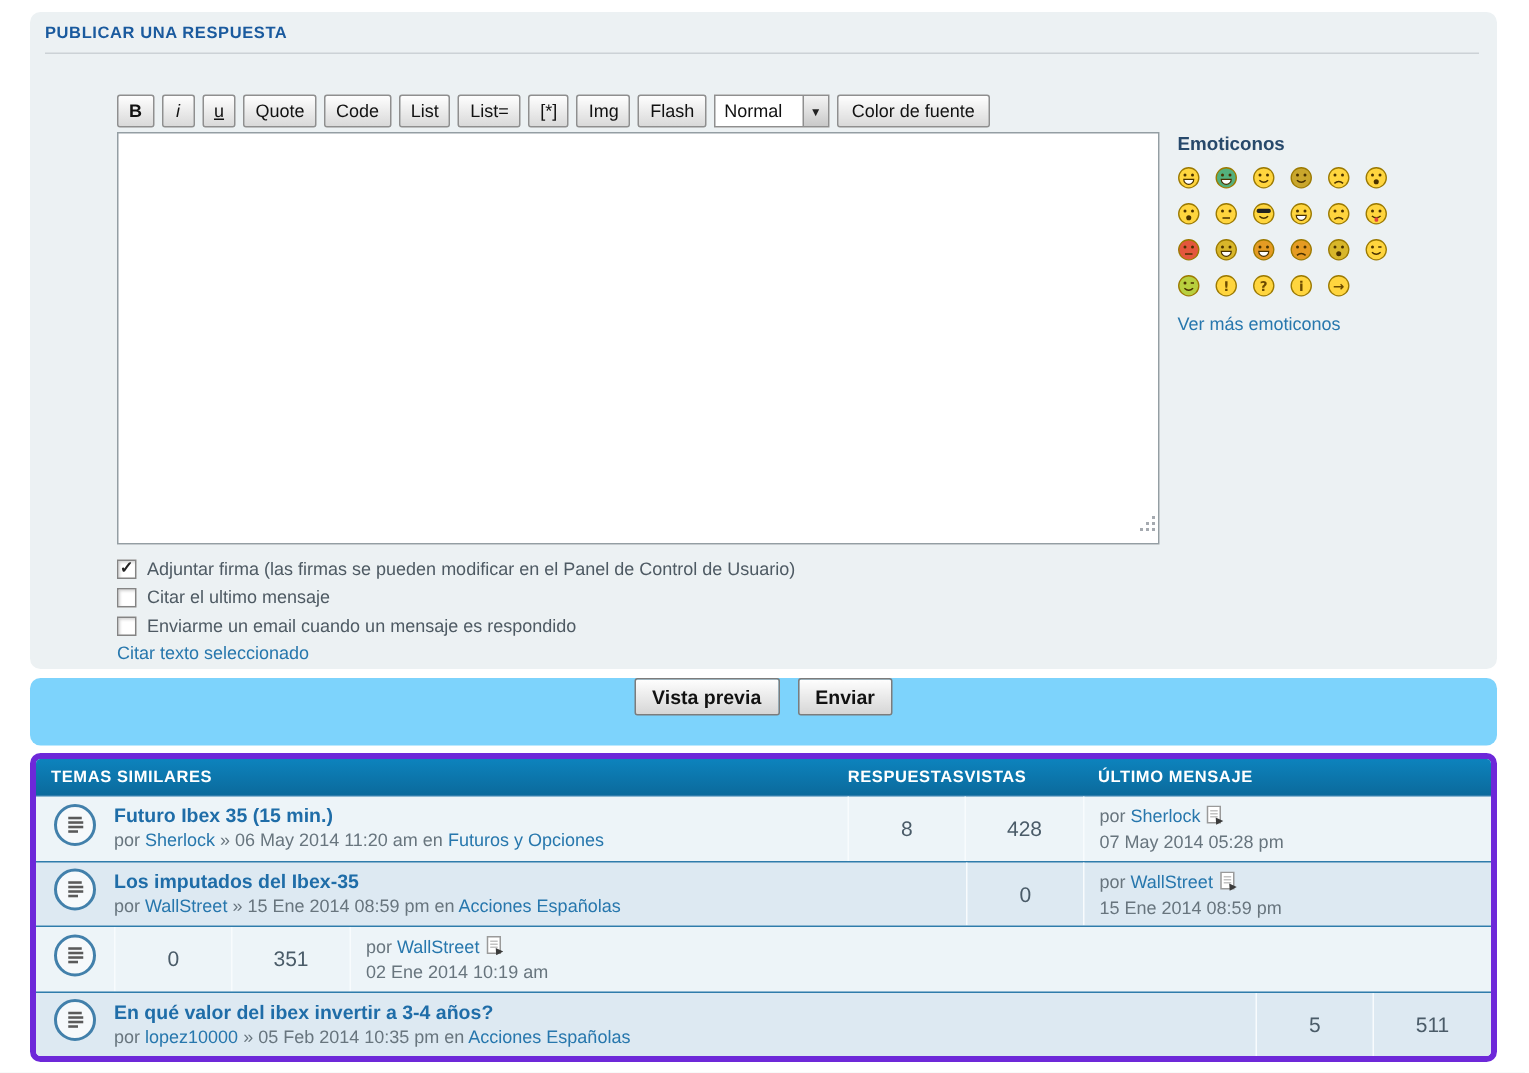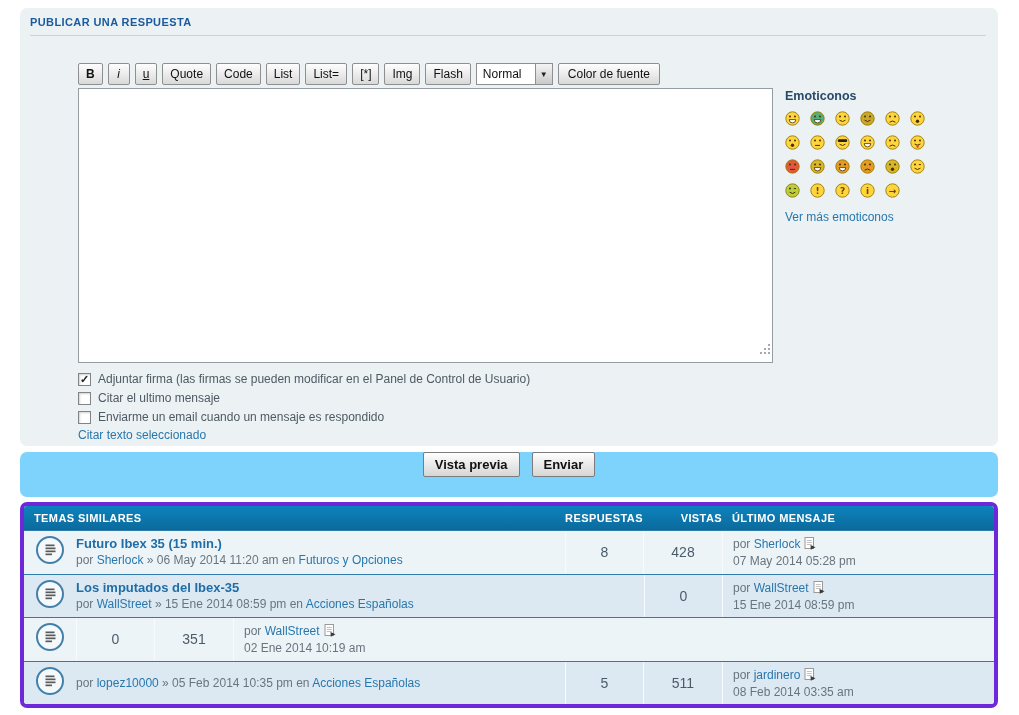--- a/index.html
+++ b/index.html
@@ -50,21 +50,21 @@
   .action-btn { height:25px; padding:0 11px; font-size:13px; font-weight:bold; color:#111;
                 background:linear-gradient(#fefefe,#d6d6d6); border:1px solid #7c7c7c; border-radius:2px;
                 font-family:inherit; cursor:pointer; }
 
   #similar { position:absolute; left:20px; top:502px; width:978px; height:206px; border:4px solid #6d28d9;
              border-radius:7px; overflow:hidden; background:#edf4f8; }
   .sim-header { height:24px; background:linear-gradient(#0d83bd,#0b6a9c); display:flex; align-items:center;
                 color:#fff; font-size:11px; font-weight:bold; letter-spacing:.4px; }
   .h-main { flex:1; padding-left:10px; }
   .h-rep { width:78px; text-align:center; }
-  .h-vis { width:79px; text-align:right; }
+  .h-vis { width:79px; text-align:left; }
   .h-last { width:272px; padding-left:10px; }
   .t-rows { display:flex; flex-direction:column; height:calc(100% - 24px); }
   .t-row { flex:1; display:flex; align-items:center; border-top:1px solid #2f7cab; background:#edf4f8; }
   .t-row.alt { background:#dde9f2; }
   .c-icon { width:52px; display:flex; justify-content:center; align-items:center; }
   .c-main { flex:1; min-width:0; }
   .t-title { font-size:13px; font-weight:bold; color:#1f6da8; text-decoration:none; display:block; line-height:16px; }
   .t-by { font-size:12px; color:#68757e; line-height:16px; }
   .t-date { line-height:14px; }
   a.in-link { color:#2777ad; text-decoration:none; }
@@ -343,31 +343,22 @@
           <div class="c-icon">
             <span><svg width="30" height="30" viewBox="0 0 30 30">
                 <circle cx="15" cy="15" r="13" fill="#f6f9fb" stroke="#4280ab" stroke-width="2"></circle>
                 <rect x="10.5" y="9.5" width="9" height="1.7" fill="#5a5a5a"></rect>
                 <rect x="10.5" y="12.5" width="10" height="1.7" fill="#5a5a5a"></rect>
                 <rect x="10.5" y="15.5" width="10" height="1.7" fill="#5a5a5a"></rect>
                 <rect x="10.5" y="18.5" width="6.5" height="1.7" fill="#5a5a5a"></rect>
               </svg></span>
           </div>
           <div class="c-main">
+            <a class="t-title" href="#">En qué valor del ibex invertir a 3-4 años?</a>
             <div class="t-by">por <a class="in-link" href="#">lopez10000</a> » 05 Feb 2014 10:35 pm en <a class="in-link" href="#">Acciones Españolas</a></div>
           </div>
           <div class="c-rep">5</div>
           <div class="c-vis">511</div>
-          <div class="c-last">
-            <div class="t-by">por <a class="in-link" href="#">jardinero</a><span class="goto"><svg width="12" height="13" viewBox="0 0 12 13">
-                  <rect x="1" y="0.5" width="8.5" height="11" fill="#fff" stroke="#9a9a9a" stroke-width="1"></rect>
-                  <rect x="2.8" y="3" width="5" height="1" fill="#c2c2c2"></rect>
-                  <rect x="2.8" y="5" width="5" height="1" fill="#c2c2c2"></rect>
-                  <rect x="2.8" y="7" width="5" height="1" fill="#c2c2c2"></rect>
-                  <polygon points="6.5,8 11.5,10.3 6.8,12.8" fill="#3b3b3b"></polygon>
-                </svg></span></div>
-            <div class="t-by t-date">08 Feb 2014 03:35 am</div>
-          </div>
         </div>
       </div>
   </section>
 
 </div>
 
 </body></html>

